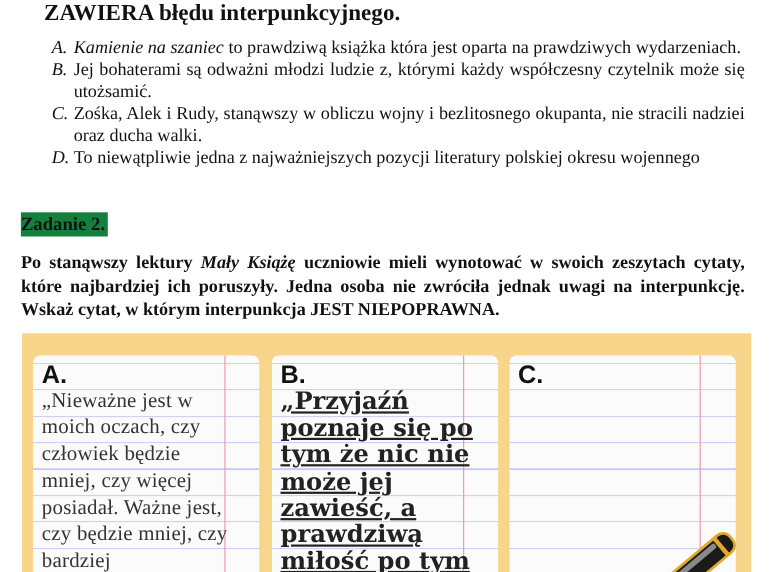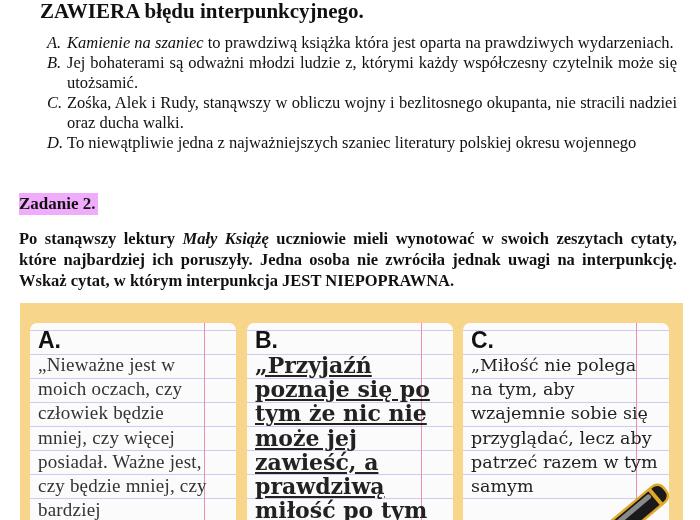--- a/index.html
+++ b/index.html
@@ -5,21 +5,21 @@
   html, body { margin:0; padding:0; }
   body { width:700px; height:520px; overflow:hidden; background:#ffffff; position:relative;
          font-family:"Liberation Serif", serif; color:#111; }
   .top-line { position:absolute; left:19px; top:0px; font-weight:bold; font-size:21px; line-height:22px;margin-left:21px; }
   .options { position:absolute; left:47px; top:33px; width:630px; font-size:16.5px; line-height:20px; }
   .opt { display:flex; margin-bottom:0px; }
   .opt-letter { width:20px; flex:none; font-style:italic; }
   .opt-text { flex:1; text-align:justify; }
   .opt-text i { }
   .zad { position:absolute; left:19px; top:193px; font-weight:bold; font-size:17px; line-height:22px;
-         background:#f0abfc; padding:0 2px 0 0; }
+         background:#15803d; padding:0 2px 0 0; }
   .prompt { position:absolute; left:19px; top:228px; width:658px; font-weight:bold; font-size:16.5px;
             line-height:21px; text-align:justify; }
   .prompt i { }
   .panel { position:absolute; left:20px; top:303px; width:663px; height:230px; background:#f7d58a; }
   .card { position:absolute; top:20px; width:206px; height:240px; background:#fbfbfb;
           border-radius:7px; overflow:hidden;
           background-image: repeating-linear-gradient(to bottom, transparent 0px, transparent 23px, #c9cdf0 23px, #c9cdf0 24px);
           background-position: 0 8px; }
   .card .margin { position:absolute; top:0; bottom:0; width:1px; background:#ee8fa8; }
   .card .letter { position:absolute; left:8px; top:4px; font-family:"Liberation Sans", sans-serif;
@@ -43,21 +43,21 @@
   <div class="opt">
     <span class="opt-letter">B.</span>
     <span class="opt-text">Jej bohaterami są odważni młodzi ludzie z, którymi każdy współczesny czytelnik może się utożsamić.</span>
   </div>
   <div class="opt">
     <span class="opt-letter">C.</span>
     <span class="opt-text">Zośka, Alek i Rudy, stanąwszy w obliczu wojny i bezlitosnego okupanta, nie stracili nadziei oraz ducha walki.</span>
   </div>
   <div class="opt">
     <span class="opt-letter">D.</span>
-    <span class="opt-text">To niewątpliwie jedna z najważniejszych szaniec literatury polskiej okresu wojennego</span>
+    <span class="opt-text">To niewątpliwie jedna z najważniejszych pozycji literatury polskiej okresu wojennego</span>
   </div>
 </div>
 
 <div class="zad">Zadanie 2.</div>
 
 <div class="prompt"><span>Po stanąwszy lektury </span><i>Mały Książę</i><span> uczniowie mieli wynotować w swoich zeszytach cytaty, które najbardziej ich poruszyły. Jedna osoba nie zwróciła jednak uwagi na interpunkcję. Wskaż cytat, w którym interpunkcja JEST NIEPOPRAWNA.</span></div>
 
 <div class="panel">
   <div class="card card-a" style="left:10px;">
     <div class="margin" style="left:174px;"></div>
@@ -65,21 +65,20 @@
     <div class="quote">„Nieważne jest w moich oczach, czy człowiek będzie mniej, czy więcej posiadał. Ważne jest, czy będzie mniej, czy bardziej</div>
   </div>
   <div class="card card-b" style="left:227px;">
     <div class="margin" style="left:174px;"></div>
     <div class="letter">B.</div>
     <div class="quote">„Przyjaźń poznaje się po tym że nic nie może jej zawieść, a prawdziwą miłość po tym</div>
   </div>
   <div class="card card-c" style="left:443px;">
     <div class="margin" style="left:173px;"></div>
     <div class="letter">C.</div>
-    <div class="quote">„Miłość nie polega na tym, aby wzajemnie sobie się przyglądać, lecz aby patrzeć razem w tym samym</div>
   </div>
 </div>
 
 <svg class="pen" viewBox="0 0 80 50">
   <g transform="rotate(-40 50 30)">
     <rect x="10" y="18" width="70" height="20" rx="8" fill="#1a1a1a" stroke="#e0a92a" stroke-width="2.5"></rect>
     <rect x="20" y="21" width="45" height="5" rx="2" fill="#8a8a8a"></rect>
     <rect x="66" y="18" width="4" height="20" fill="#e0a92a"></rect>
   </g>
 </svg>

